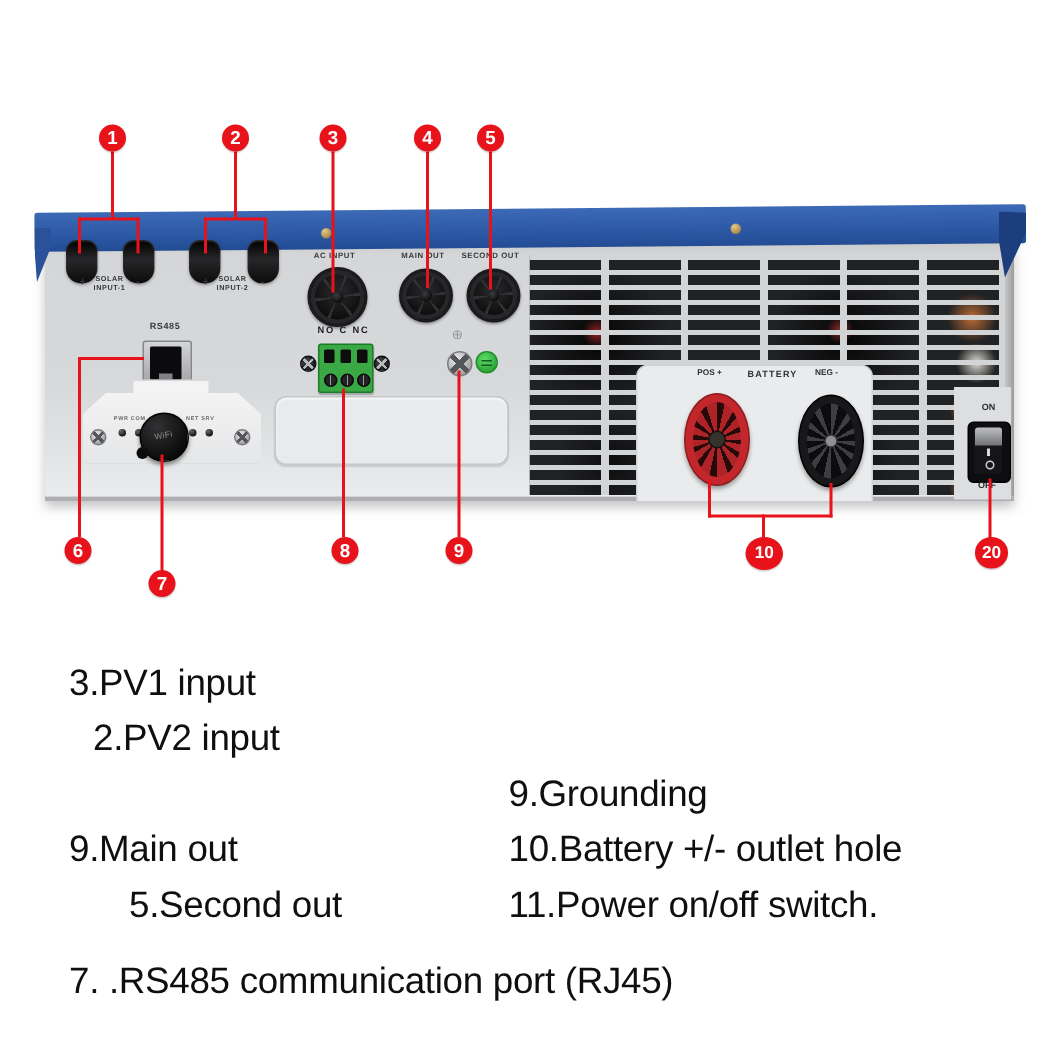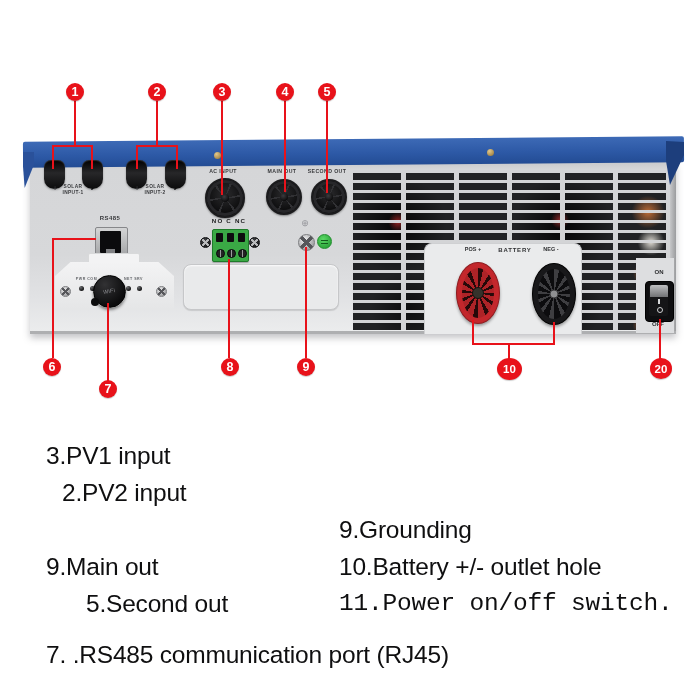--- a/index.html
+++ b/index.html
@@ -250,16 +250,16 @@
   <div class="a co" style="left:297px;top:358px;width:18px;height:18px;">9</div>
   <div class="a co" style="left:497px;top:358px;width:25px;height:22px;font-size:11.5px;">10</div>
   <div class="a co" style="left:650px;top:358px;width:22px;height:21px;font-size:11.5px;">20</div>
 
   <div class="a leg" style="left:46px;top:444px;">3.PV1 input</div>
   <div class="a leg" style="left:30px;top:481px;margin-left:32px;">2.PV2 input</div>
   <div class="a leg" style="left:46px;top:555px;">9.Main out</div>
   <div class="a leg" style="left:46px;top:592px;margin-left:40px;">5.Second out</div>
   <div class="a leg" style="left:339px;top:518px;">9.Grounding</div>
   <div class="a leg" style="left:339px;top:555px;">10.Battery +/- outlet hole</div>
-  <div class="a leg" style="left:339px;top:592px;font-family:Liberation Mono, monospace;">11.Power on/off switch.</div>
+  <div class="a leg" style="left:339px;top:592px;">11.Power on/off switch.</div>
   <div class="a leg" style="left:46px;top:643px;">7. .RS485 communication port (RJ45)</div>
 
 </div>
 
 </body></html>

